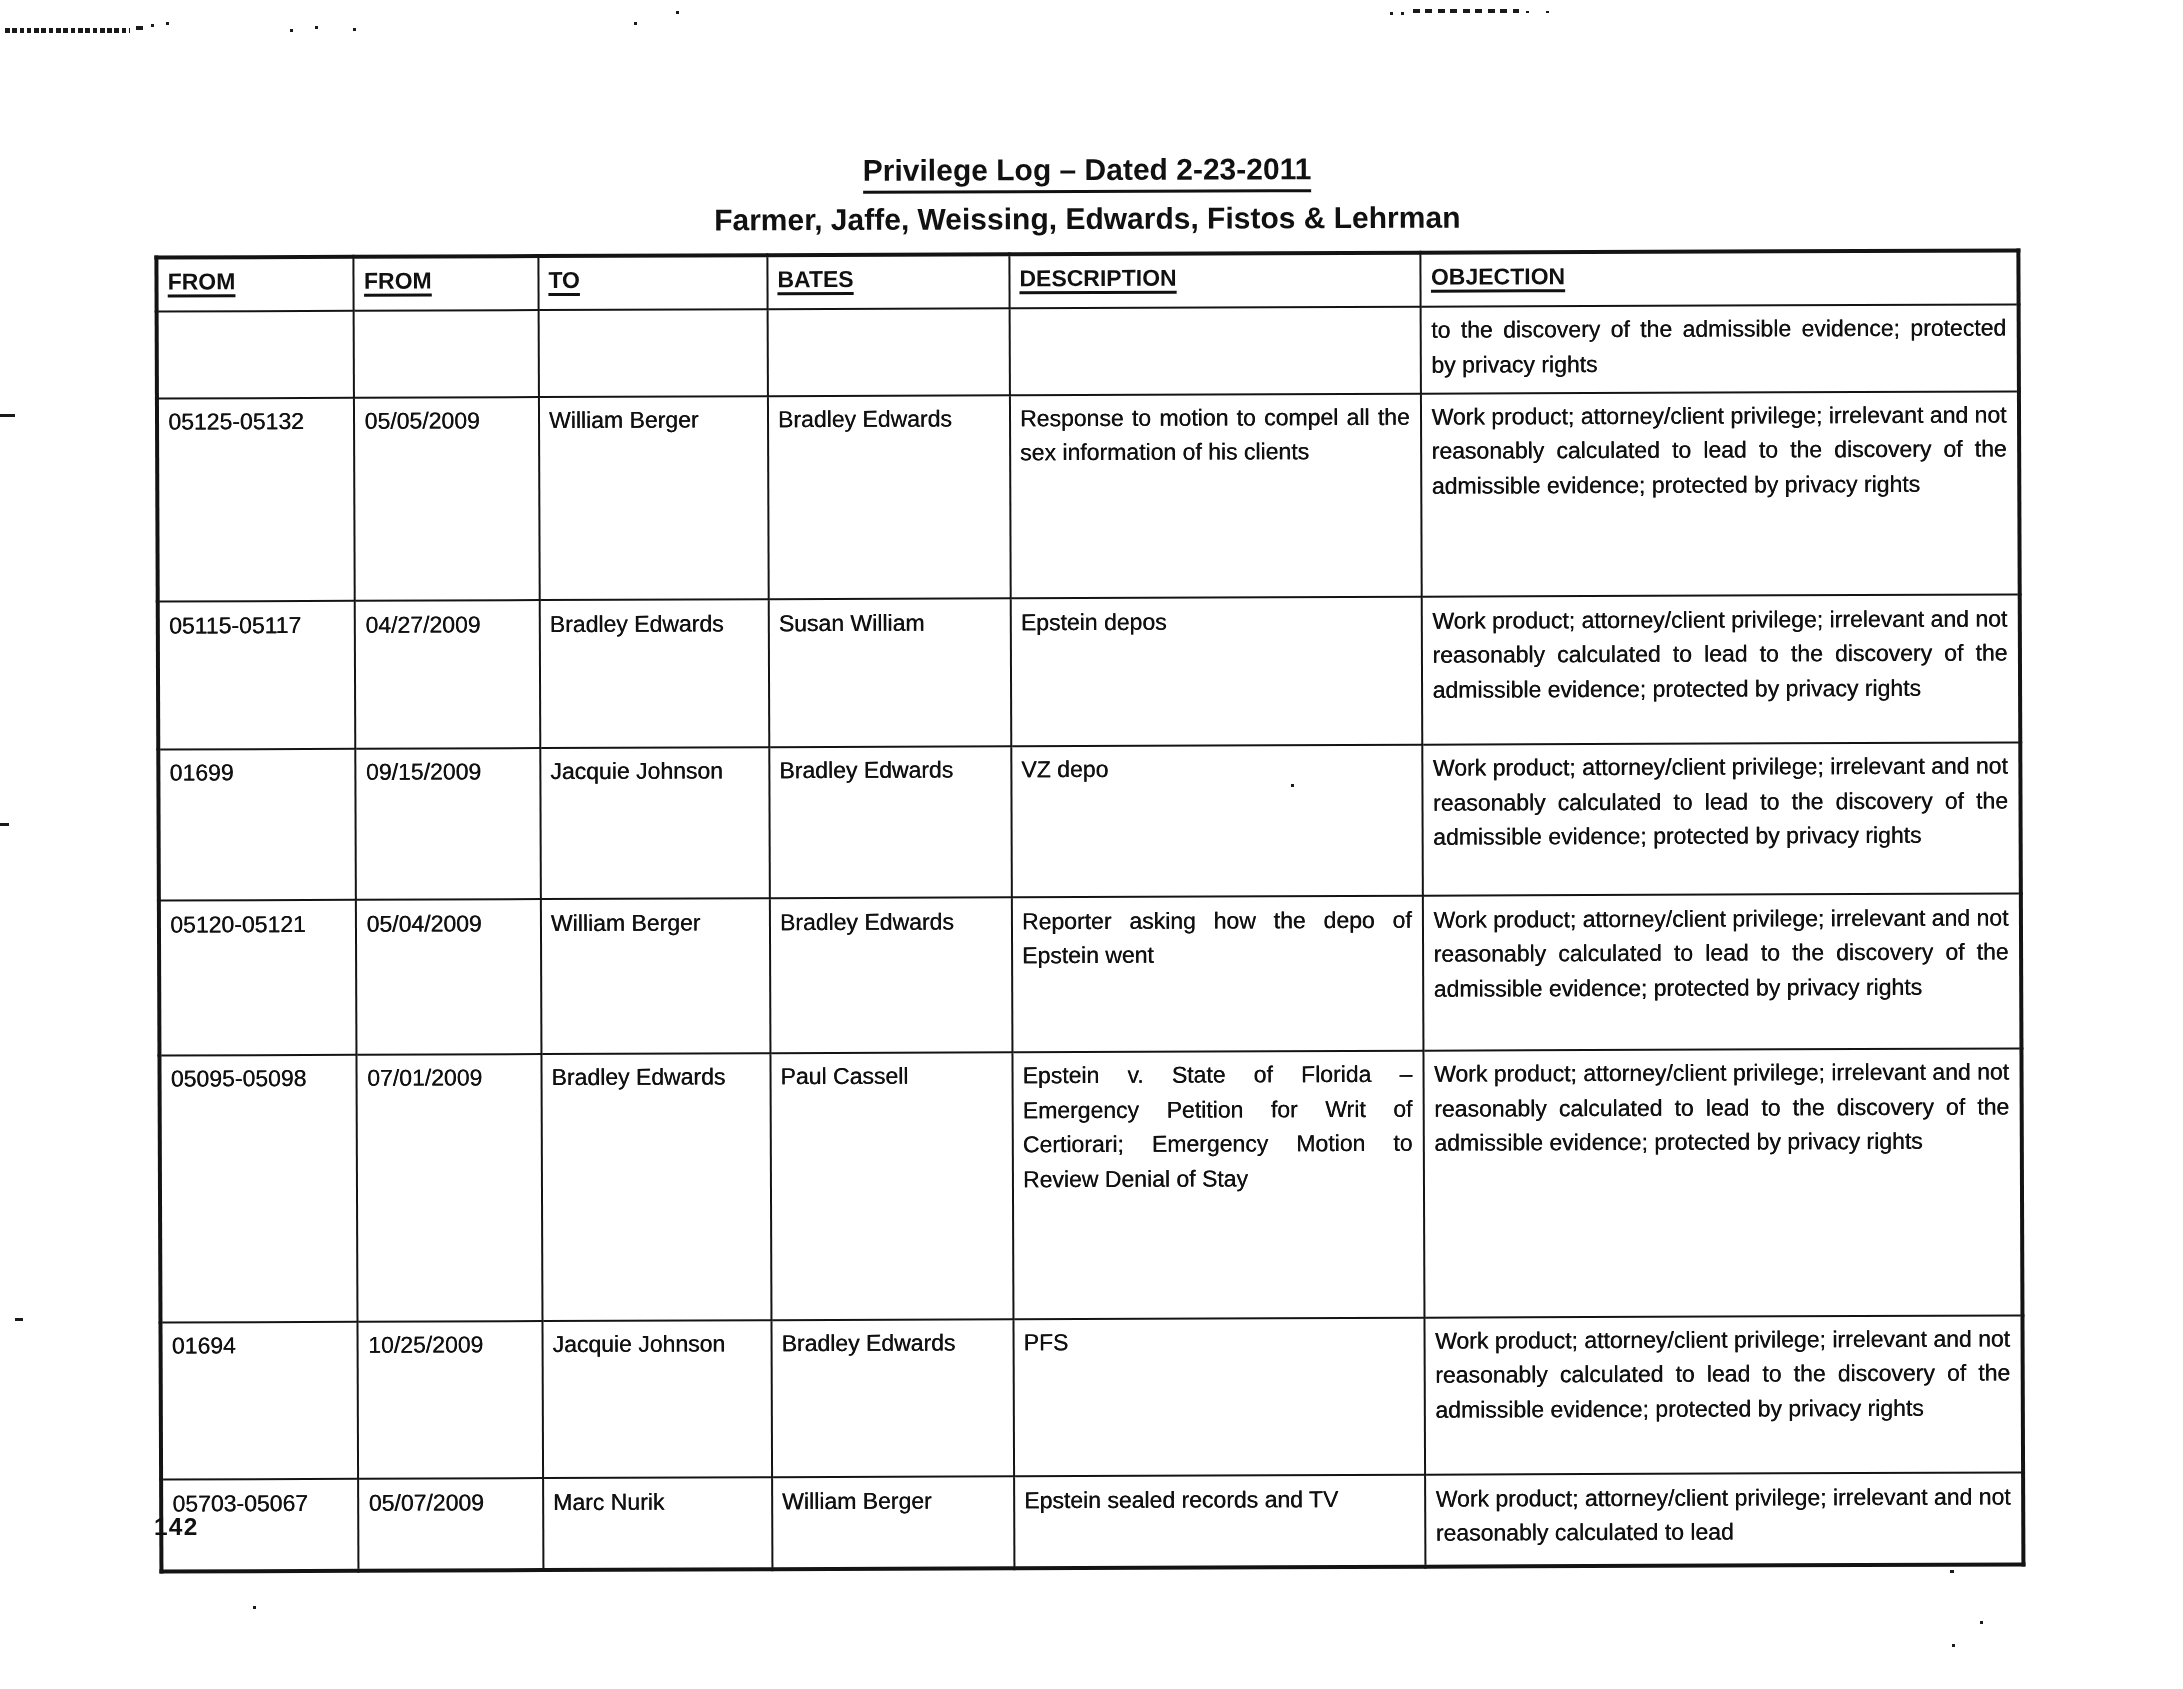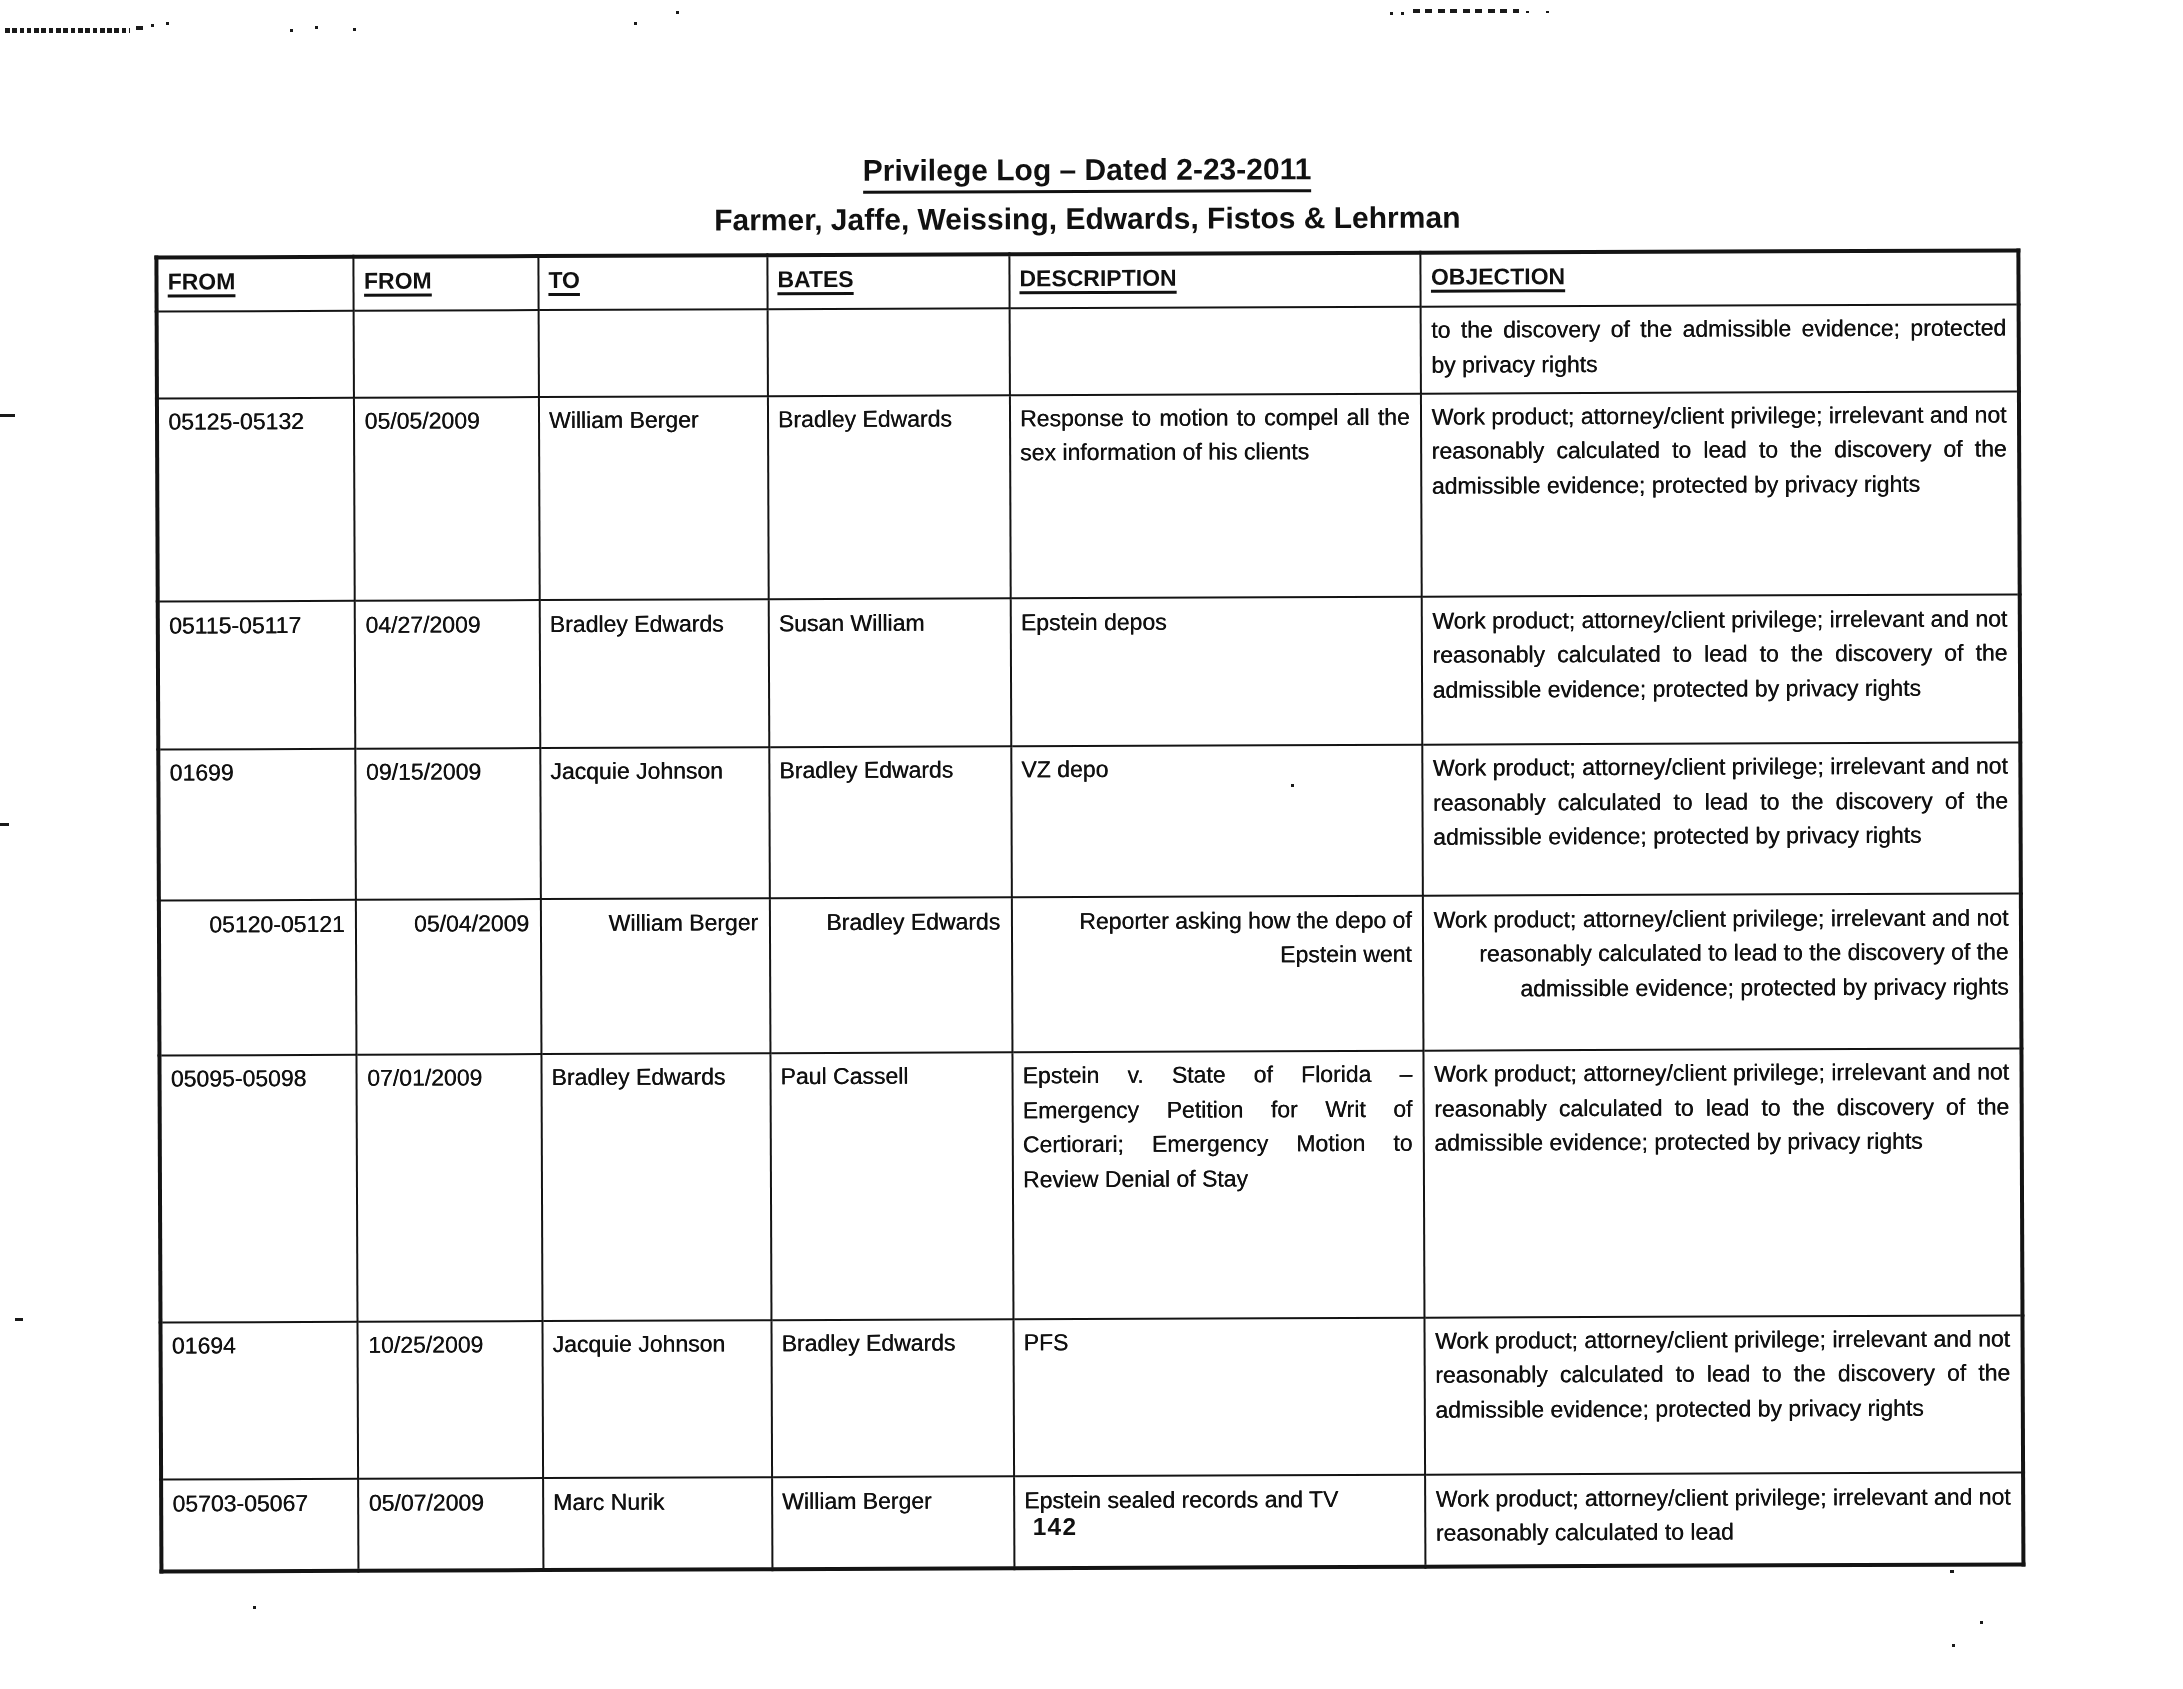--- a/index.html
+++ b/index.html
@@ -59,29 +59,29 @@
     text-decoration-thickness:2.6px;
     text-underline-offset:4.6px;
     height:41px;
     text-shadow:none;
   }
   td.c-desc, td.c-obj{ text-align:justify; }
   tr.r1 td{height:74px;}
   tr.r2 td{height:191px;}
   tr.r3 td{height:135px;}
   tr.r4 td{height:139px;}
-  tr.r5 td{height:142px;text-align:right;}
+  tr.r5 td{height:142px;}
   tr.r6 td{height:254px;}
   tr.r7 td{height:145px;}
   tr.r8 td{height:78px;}
   .page-number{
     position:absolute;
     left:154px;top:1513px;
     width:1802px;
-    text-align:center;
+    text-align:left;
     font-size:24.4px;
     font-weight:bold;
     letter-spacing:1.3px;
   }
   .artifact{position:absolute;background:#1a1a1a;}
   .artifact.dashes{
     background:repeating-linear-gradient(90deg,#1a1a1a 0 4.6px,transparent 4.6px 7.3px);
   }
   .artifact.dashes2{
     background:repeating-linear-gradient(90deg,#1a1a1a 0 6.6px,transparent 6.6px 12.5px);

